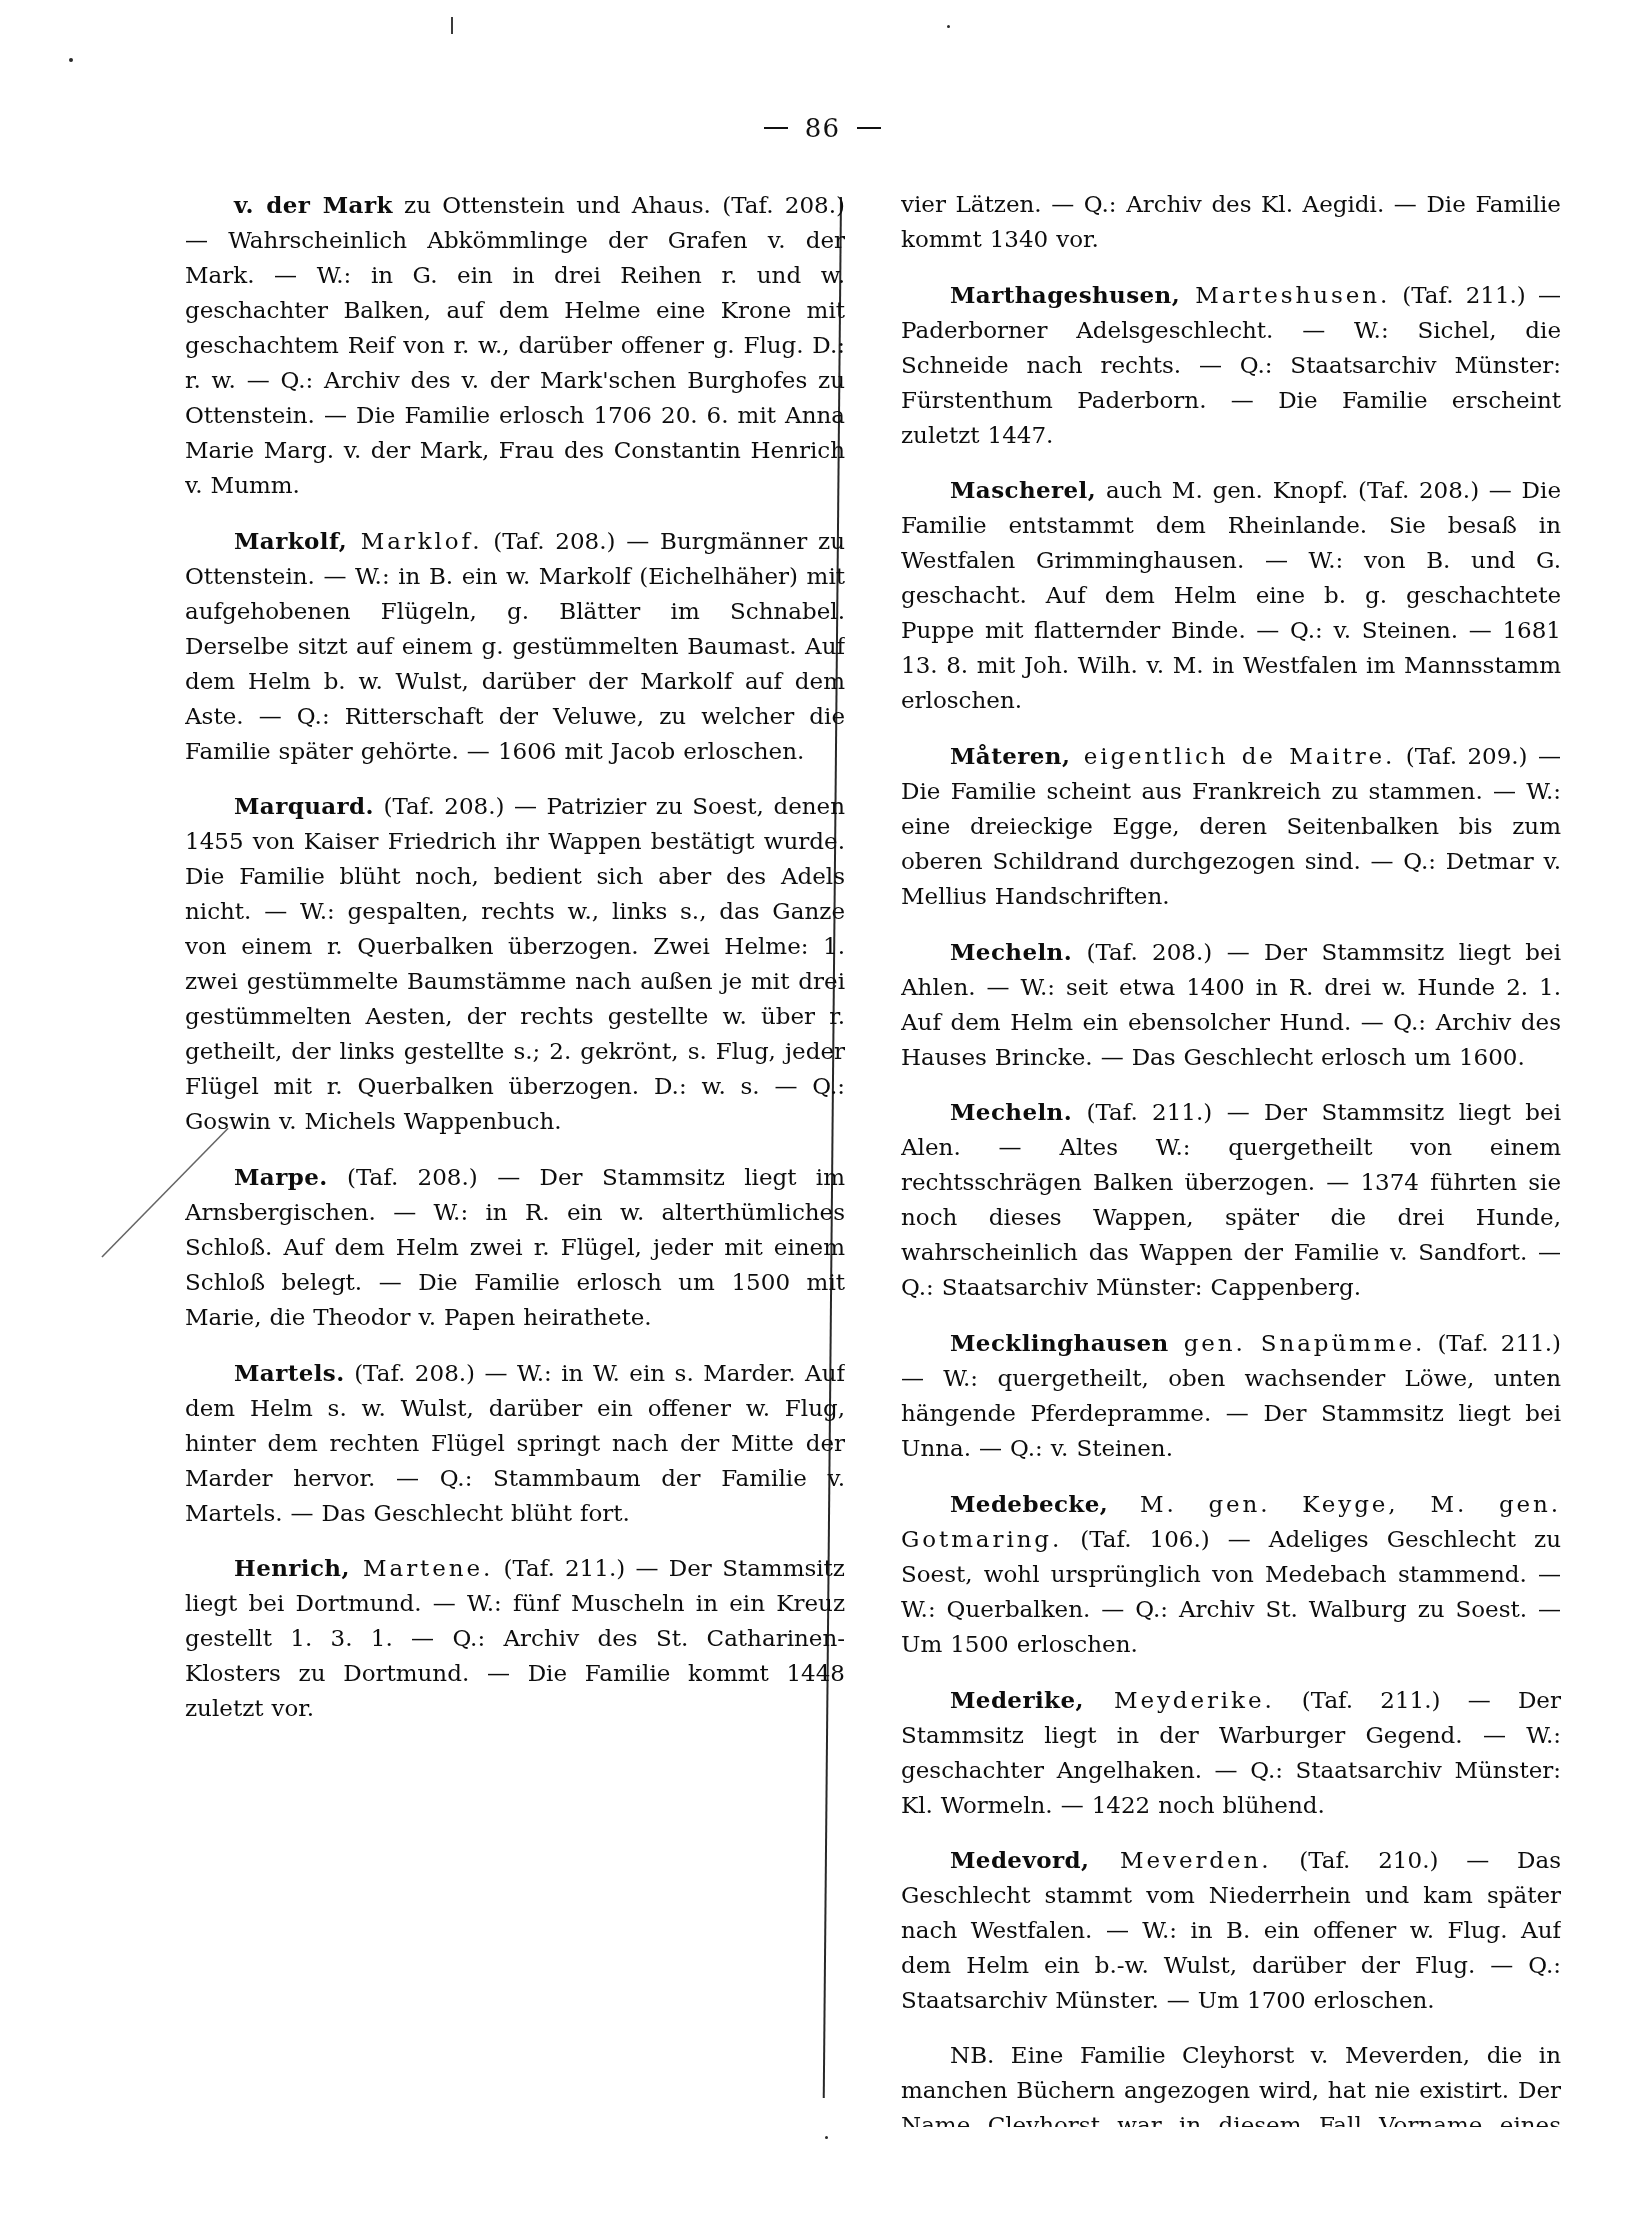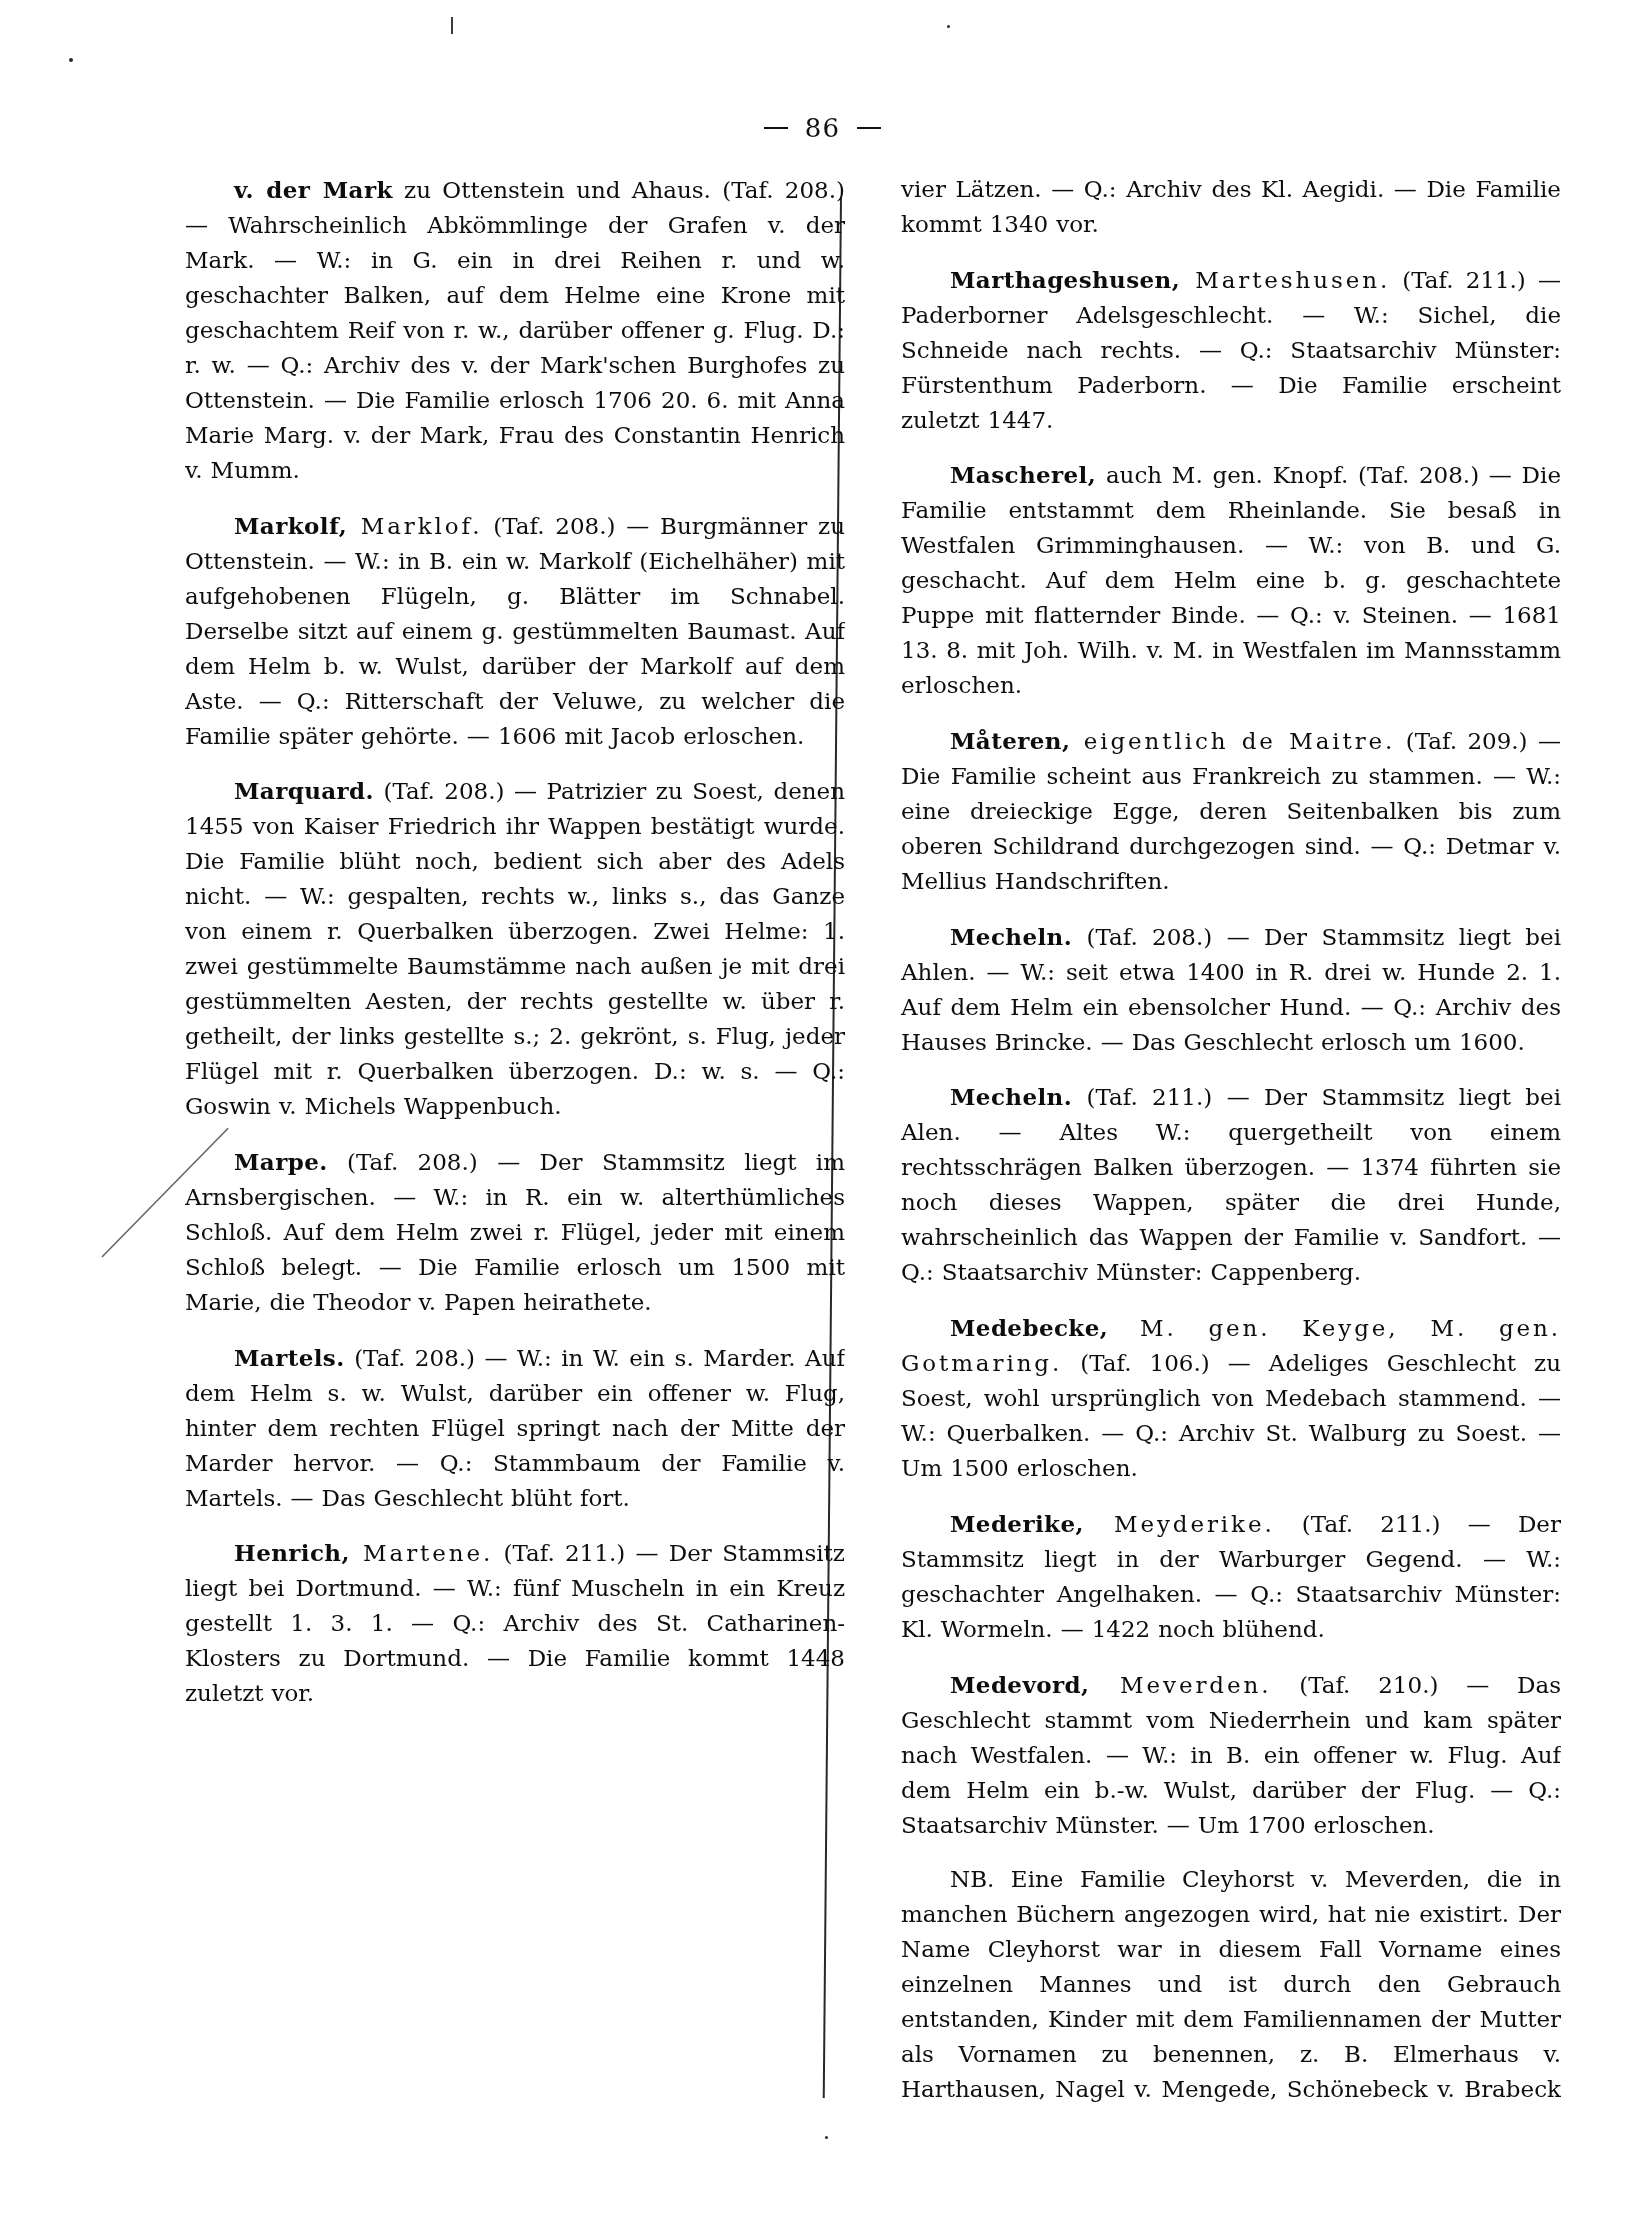--- a/index.html
+++ b/index.html
@@ -49,21 +49,21 @@
     background: #111;
     margin: 0 17px;
     position: relative;
     top: -2px;
   }
 
   
   .columns {
     position: absolute;
     left: 0;
-    top: 172px;
+    top: 187px;
     width: 1645px;
     height: 1940px;
   }
   .col {
     position: absolute;
     top: 0;
     width: 660px;
     height: 1940px;
     overflow: hidden;
   }
@@ -189,20 +189,23 @@
       </p>
 
       <p class="entry">
         <span class="hw">Mecheln.</span><span> (Taf. 208.) — Der Stammsitz liegt bei Ahlen. — W.: seit etwa 1400 in R. drei w. Hunde 2. 1. Auf dem Helm ein ebensolcher Hund. — Q.: Archiv des Hauses Brincke. — Das Geschlecht erlosch um 1600.</span>
       </p>
 
       <p class="entry">
         <span class="hw">Mecheln.</span><span> (Taf. 211.) — Der Stammsitz liegt bei Alen. — Altes W.: quergetheilt von einem rechtsschrägen Balken überzogen. — 1374 führten sie noch dieses Wappen, später die drei Hunde, wahrscheinlich das Wappen der Familie v. Sandfort. — Q.: Staatsarchiv Münster: Cappenberg.</span>
       </p>
 
+      <p class="entry">
+        <span class="hw">Mecklinghausen</span><span class="hw2"> gen. Snapümme.</span><span> (Taf. 211.) — W.: quergetheilt, oben wachsender Löwe, unten hängende Pferdepramme. — Der Stammsitz liegt bei Unna. — Q.: v. Steinen.</span>
+      </p>
 
       <p class="entry">
         <span class="hw">Medebecke,</span><span class="hw2"> M. gen. Keyge, M. gen. Gotmaring.</span><span> (Taf. 106.) — Adeliges Geschlecht zu Soest, wohl ursprünglich von Medebach stammend. — W.: Querbalken. — Q.: Archiv St. Walburg zu Soest. — Um 1500 erloschen.</span>
       </p>
 
       <p class="entry">
         <span class="hw">Mederike,</span><span class="hw2"> Meyderike.</span><span> (Taf. 211.) — Der Stammsitz liegt in der Warburger Gegend. — W.: geschachter Angelhaken. — Q.: Staatsarchiv Münster: Kl. Wormeln. — 1422 noch blühend.</span>
       </p>
 
       <p class="entry">

